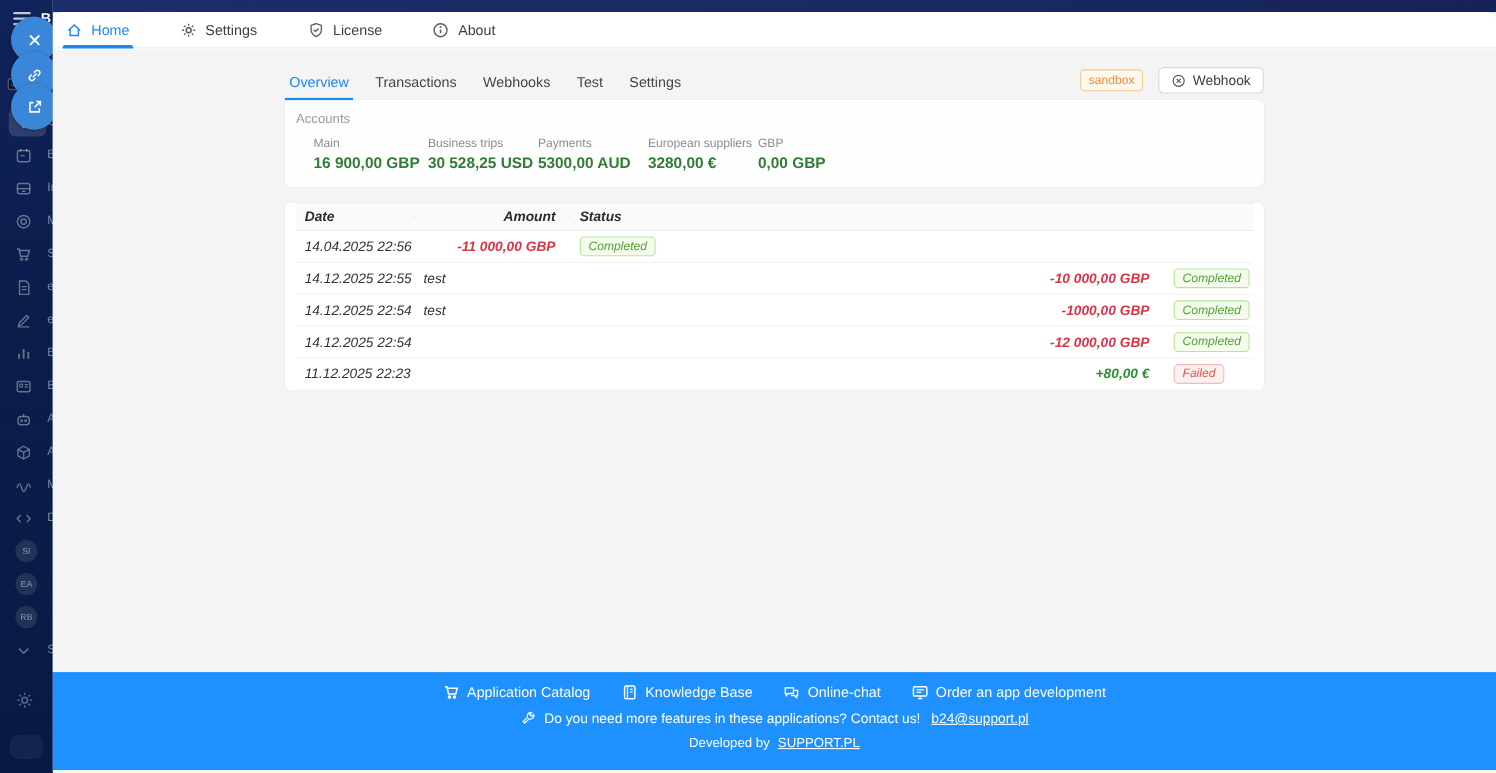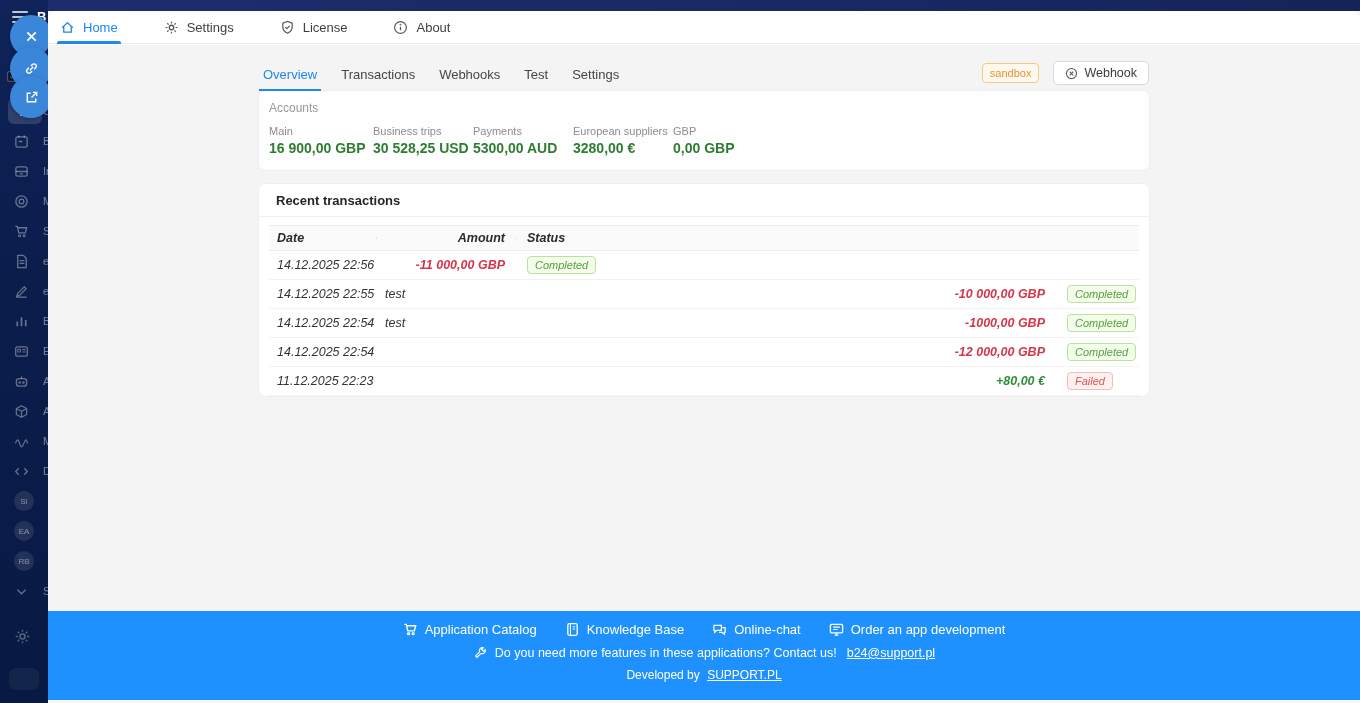--- a/index.html
+++ b/index.html
@@ -70,21 +70,21 @@
   .btn-webhook { display:flex; align-items:center; gap:6px; font-size:12.5px; color:#3c3c3c;
     background:#fff; border:1px solid #d9d9d9; border-radius:5px; padding:4px 11px; cursor:pointer; }
   .btn-webhook svg { stroke:#555; fill:none; }
 
   
   .card { background:#fefefe; border-radius:6px; box-shadow:0 0 0 1px rgba(0,0,0,.025); }
   .accounts-card { padding:10px 10px 14px 10px; }
   .accounts-title { font-size:12px; color:#9a9a9a; padding-left:0; }
   .accounts-row { display:flex; margin-top:10px; }
   .acct { width:100px; }
-  .acct:first-child { width:104px; }
+  .acct:first-child { width:104px;margin-left:16px; }
   .acct-name { font-size:11px; color:#8d8d8d; white-space:nowrap; }
   .acct-value { font-size:14px; font-weight:bold; color:#2e7d32; margin-top:3px; white-space:nowrap; }
 
   
   .tx-card { margin-top:14px; background:#fff; }
   .tx-title { font-size:13px; font-weight:bold; color:#262626; padding:9px 17px 8px 17px;
     border-bottom:1px solid #f0f0f0; }
   .ttable { margin:8px 10px 0 10px; font-size:12.5px; }
   .thead, .trow { display:flex; align-items:center;font-style:italic; }
   .thead { background:#fafafa; border-top:1px solid #ececec; border-bottom:1px solid #ececec;
@@ -349,31 +349,30 @@
             <div class="acct-value">3280,00 €</div>
           </div>
           <div class="acct">
             <div class="acct-name">GBP</div>
             <div class="acct-value">0,00 GBP</div>
           </div>
         </div>
       </div>
 
       <div class="card tx-card">
-        <div class="tx-title">Recent transactions</div>
 
         <div class="ttable">
           <div class="thead">
             <div class="c-date">Date</div>
             <div class="c-amt">Amount</div>
             <div class="c-status">Status</div>
           </div>
 
           <div class="trow">
-            <div class="c-date">14.12.2025 22:56</div>
+            <div class="c-date">14.04.2025 22:56</div>
             <div class="c-amt neg">-11 000,00 GBP</div>
             <div class="c-status"><span class="pill ok">Completed</span></div>
           </div>
           <div class="trow">
             <div class="c-date">14.12.2025 22:55</div>
             <div class="c-desc">test</div>
             <div class="c-amt neg">-10 000,00 GBP</div>
             <div class="c-status"><span class="pill ok">Completed</span></div>
           </div>
           <div class="trow">

